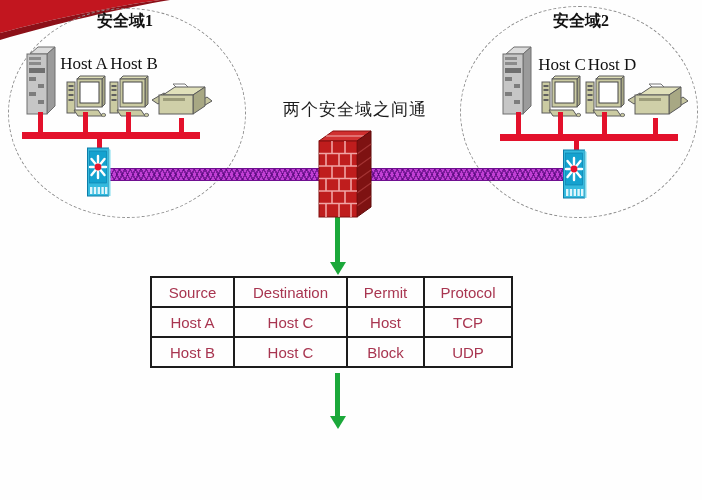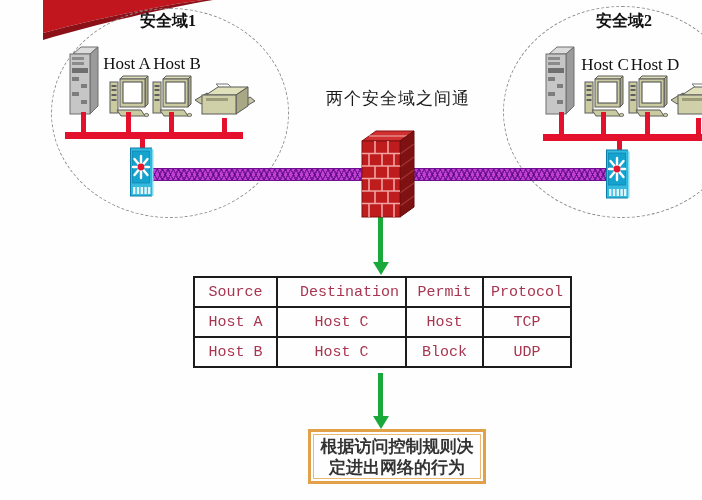--- a/index.html
+++ b/index.html
@@ -1,20 +1,20 @@
 <!DOCTYPE html>
 <html><head>
 <meta charset="utf-8">
 <style>
   html,body{margin:0;padding:0;background:#ffffff;}
   .stage{
     position:relative;width:702px;height:500px;background:#fefefe;
     overflow:hidden;font-family:"Liberation Serif","DejaVu Serif",serif;
   }
-  .abs{position:absolute;margin-left:43px;}
+  .abs{position:absolute;}
 
   
   .banner{left:0;top:0;width:170px;height:42px;}
 
   
   .domain-ellipse{
     border:1px dashed #8f8f8f;border-radius:50%;
     background:transparent;
   }
   .ellipse-1{left:8px;top:8px;width:236px;height:208px;}
@@ -35,42 +35,42 @@
     background-color:#c13fd4;
     background-image:
       repeating-linear-gradient(64deg, rgba(70,0,110,.55) 0 1.6px, transparent 1.6px 4.8px),
       repeating-linear-gradient(116deg, rgba(70,0,110,.55) 0 1.6px, transparent 1.6px 4.8px);
     border-top:1px solid #6f1090;border-bottom:1px solid #6f1090;
     z-index:2;
   }
 
   
   .annotation{
-    left:283px;top:89px;width:190px;font-size:17px;line-height:19px;color:#1a1a1a;
+    left:283px;top:100px;width:190px;font-size:17px;line-height:19px;color:#1a1a1a;
     letter-spacing:1px;z-index:3;
   }
 
   
   .arrow-shaft{width:5px;background:#1ba83a;z-index:3;}
   .arrow-head{
     width:0;height:0;border-left:8px solid transparent;border-right:8px solid transparent;
     border-top:13px solid #1ba83a;z-index:3;
   }
 
   
   .acl{
     left:150px;top:276px;z-index:3;
     border-collapse:collapse;background:#fefefe;
-    font-family:Liberation Mono, monospace;
+    font-family:Liberation Sans, sans-serif;
   }
   .acl td{
     border:2px solid #1c1c1c;text-align:center;vertical-align:middle;
     color:#a83550;font-size:15px;height:28px;padding:0;
   }
-  .acl .c0{width:81px;} .acl .c1{width:111px;padding-left:16px;} .acl .c2{width:75px;border-radius:8px;} .acl .c3{width:86px;}
+  .acl .c0{width:81px;} .acl .c1{width:111px;} .acl .c2{width:75px;border-radius:8px;} .acl .c3{width:86px;}
 
   
   .conclusion{
     left:265px;top:429px;width:172px;height:49px;
     border:3px solid #e2a049;
     box-shadow:inset 0 0 0 2px #ffffff, inset 0 0 0 3px #ecb871;
     display:flex;flex-direction:column;justify-content:center;align-items:center;
     font-size:17px;font-weight:600;line-height:21px;color:#333;text-align:center;
     background:#fefefe;z-index:3;
   }
@@ -343,18 +343,14 @@
       <td>Host C</td>
       <td>Block</td>
       <td>UDP</td>
     </tr>
   </tbody>
     </table>
 
   <div class="abs arrow-shaft" style="left:335px;top:373px;height:43px;"></div>
   <div class="abs arrow-head" style="left:329.5px;top:416px;"></div>
 
-  <div class="abs conclusion">
-    <div>根据访问控制规则决</div>
-    <div>定进出网络的行为</div>
-  </div>
 
 </div>
 
 </body></html>

